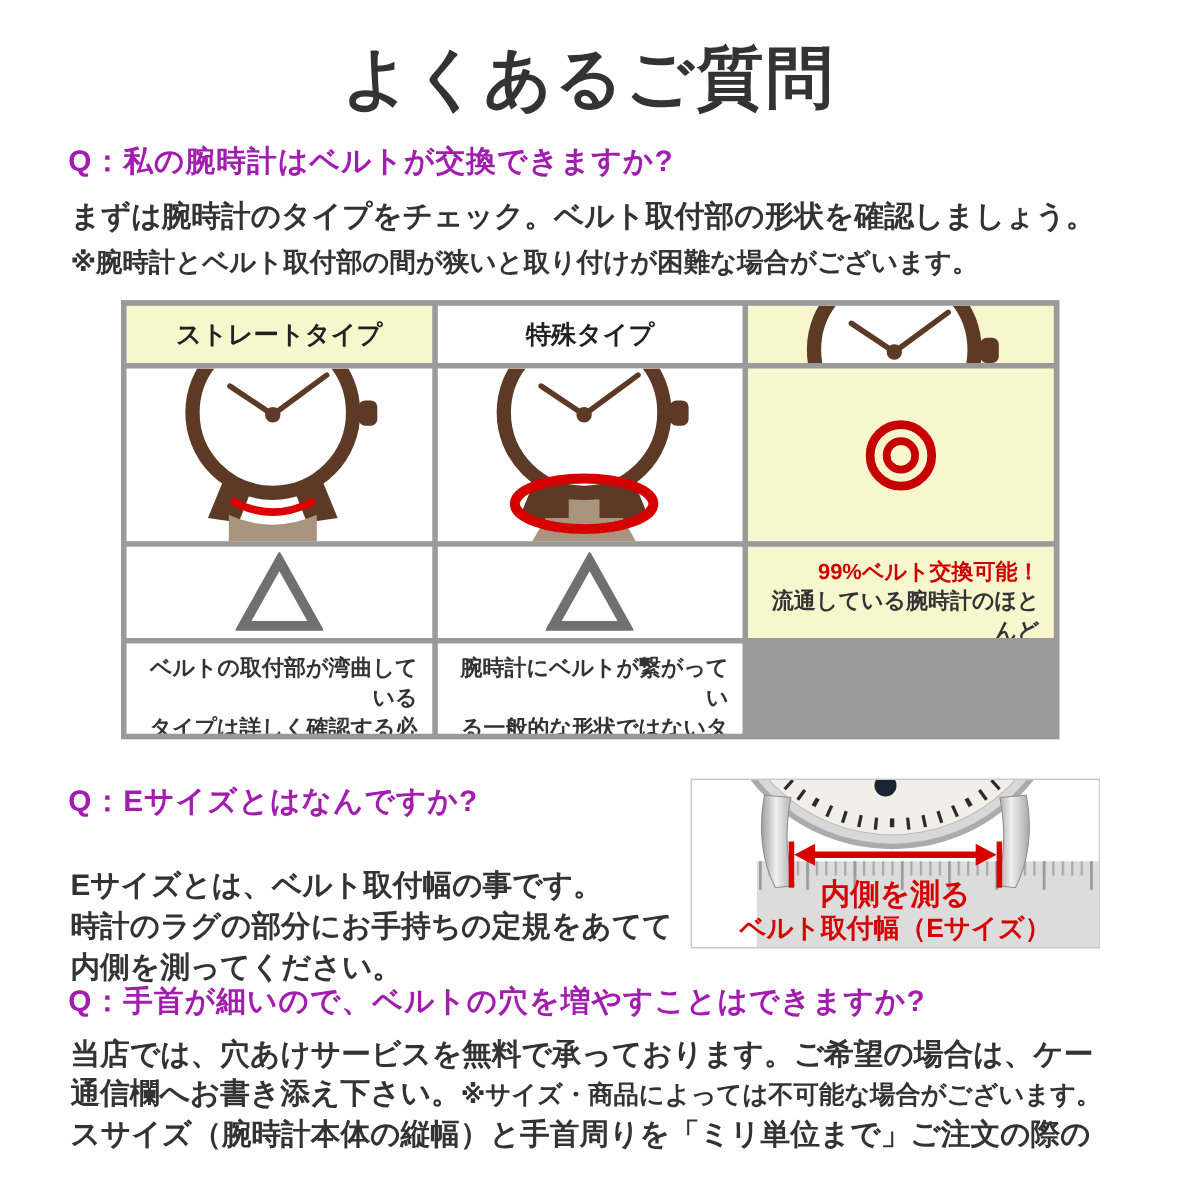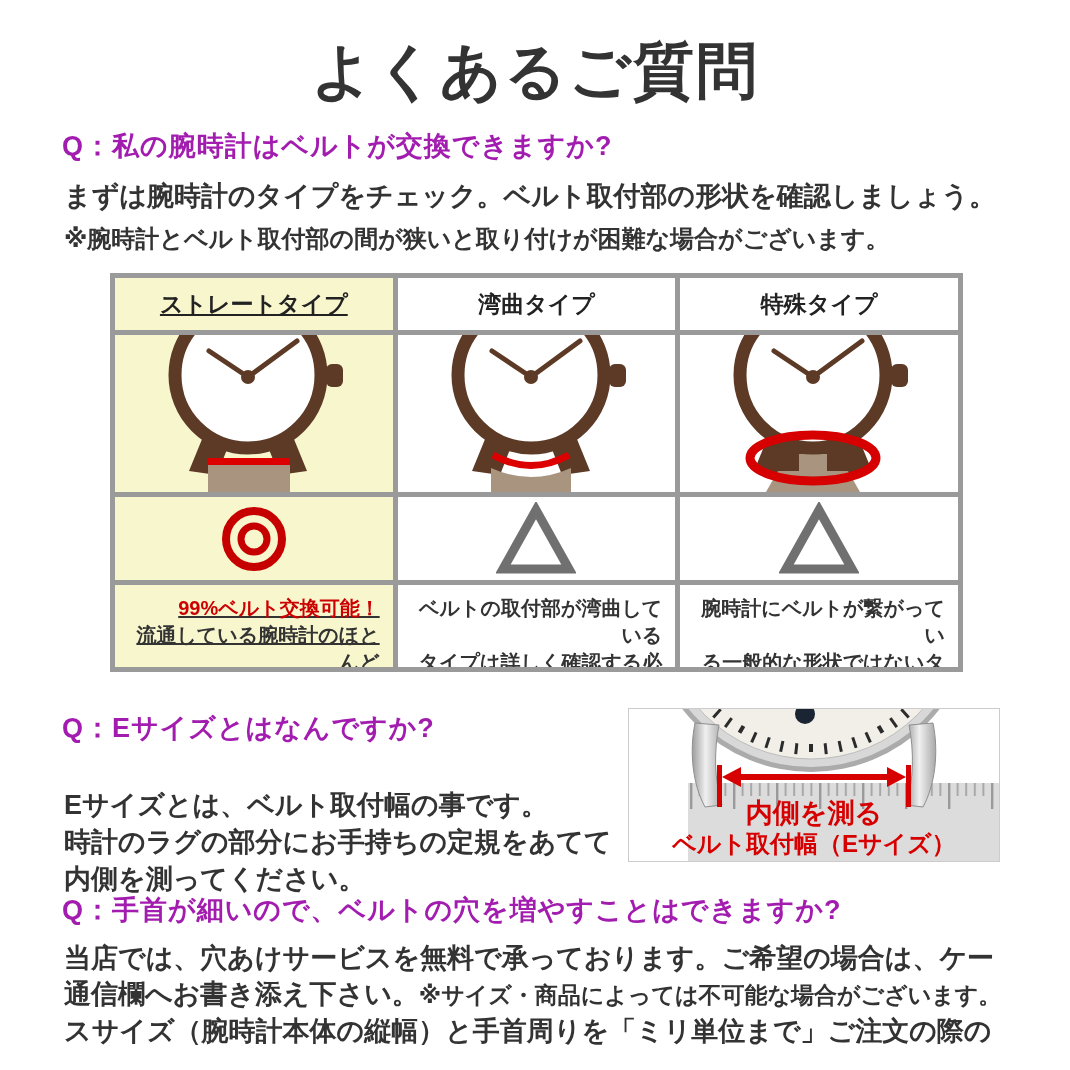--- a/index.html
+++ b/index.html
@@ -33,21 +33,21 @@
   .small-note{font-size:23px;}
 
   
   .ctable{
     position:absolute;top:273px;left:110px;width:843px;
     border:5px solid #9a9a9a;background:#9a9a9a;
     display:grid;grid-template-columns:1fr 1fr 1fr;
     grid-template-rows:52px 157px 83px 82px;gap:5px;
   }
   .cell{background:#ffffff;overflow:hidden;}
-  .cell.hl{background:#f8f6cd;text-decoration:underline;}
+  .cell.hl{background:#f8f6cd;}
   .head-cell{display:flex;align-items:center;justify-content:center;
     font-size:23px;font-weight:700;color:#222;}
   .watch-cell{position:relative;}
   .sym-cell{display:flex;align-items:center;justify-content:center;}
   .txt-cell{padding:10px 13px;font-size:20px;line-height:27px;font-weight:600;color:#333;text-align:right;}
   .red-line{color:#cc0000;font-weight:700;}
 
   
   .esize-box{
     position:absolute;top:708px;left:628px;width:370px;height:152px;
@@ -61,21 +61,20 @@
 
   <div class="faq-title">よくあるご質問</div>
 
   <div class="q-heading" id="q1-heading">Q：私の腕時計はベルトが交換できますか?</div>
   <div class="body-text" id="q1-body">まずは腕時計のタイプをチェック。ベルト取付部の形状を確認しましょう。</div>
   <div class="body-text" id="q1-note">※腕時計とベルト取付部の間が狭いと取り付けが困難な場合がございます。</div>
 
   <div class="ctable">
 
     <div class="cell hl head-cell">ストレートタイプ</div>
-    <div class="cell head-cell">湾曲タイプ</div>
     <div class="cell head-cell">特殊タイプ</div>
 
     <div class="cell hl watch-cell">
       <svg width="278" height="157" viewBox="0 0 278 157">
         <polygon points="92,92 116,104 102,140 74,136" fill="#5c3a26"></polygon>
         <polygon points="174,92 150,104 164,140 192,136" fill="#5c3a26"></polygon>
         <rect x="93" y="130" width="82" height="27" fill="#a8947f"></rect>
         <rect x="93" y="123" width="82" height="7" fill="#dd0000"></rect>
         <circle cx="133" cy="40" r="73" fill="#ffffff" stroke="#5c3a26" stroke-width="13"></circle>
         <rect x="211" y="29" width="17" height="23" rx="6" fill="#5c3a26"></rect>

